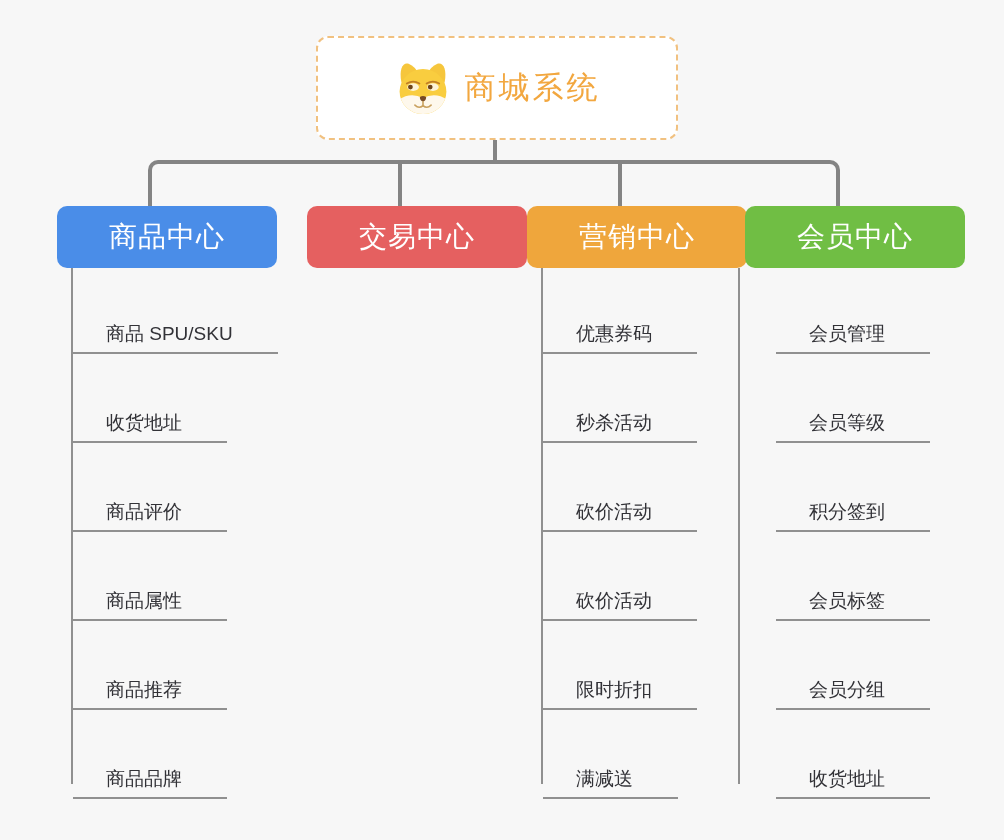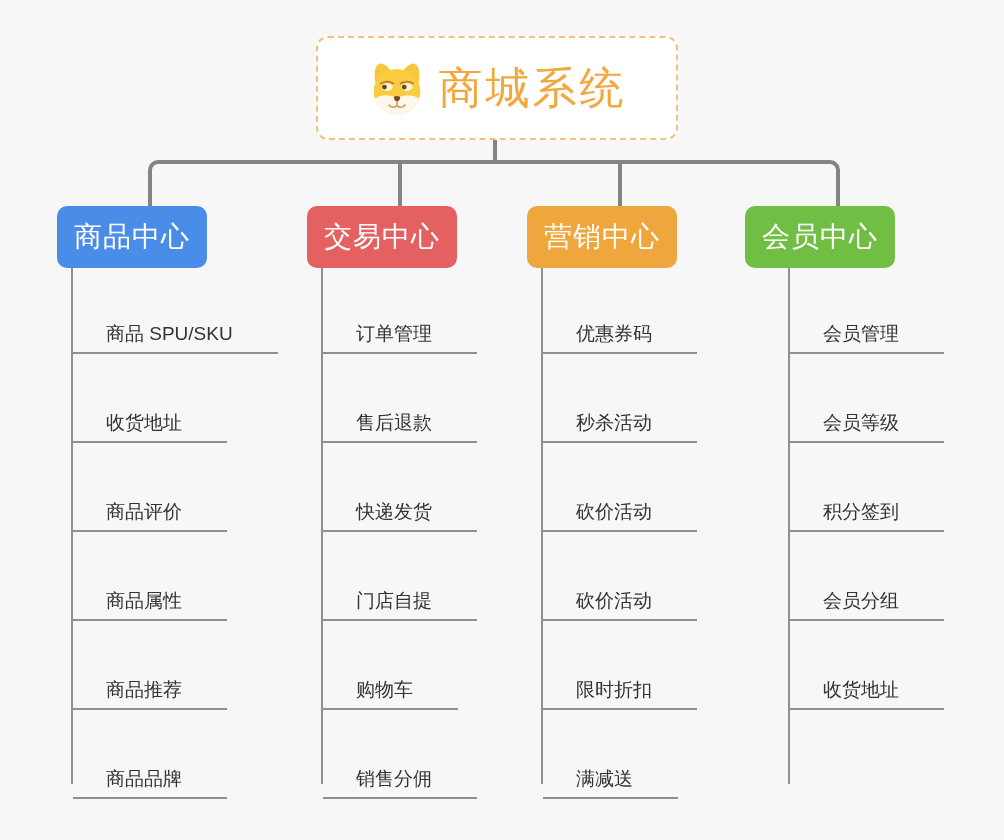--- a/index.html
+++ b/index.html
@@ -20,21 +20,21 @@
     left:316px;top:36px;
     width:362px;height:104px;
     box-sizing:border-box;
     background:#ffffff;
     border:2px dashed #F1C180;
     border-radius:12px;
     display:flex;align-items:center;justify-content:center;
     gap:13px;
   }
   .root-title{
-    font-size:44px;
+    font-size:31px;
     letter-spacing:3px;
     color:#F2A73F;
     white-space:nowrap;
   }
   .dog-icon{display:block;}
 
   
   .conn{position:absolute;background:#848484;}
   .conn-stub{left:493px;top:140px;width:4px;height:23px;}
   .conn-hbar{
@@ -49,21 +49,21 @@
     background:transparent;
   }
   .conn-vdrop{top:163px;width:4px;height:43px;}
   .conn-vdrop.v1{left:398px;}
   .conn-vdrop.v2{left:618px;}
 
   
   .branch-box{
     position:absolute;
     top:206px;
-    width:150px;height:62px;
+    width:220px;height:62px;
     border-radius:10px;
     display:flex;align-items:center;justify-content:center;
     color:#ffffff;
     font-size:28px;
     letter-spacing:1px;
     cursor:default;
   }
   .branch-box.b0{left:57px;}
   .branch-box.b1{left:307px;}
   .branch-box.b2{left:527px;}
@@ -74,21 +74,21 @@
     position:absolute;
     top:268px;
     margin:0;padding:0;
     list-style:none;
     height:516px;
     border-left:2px solid #909090;
   }
   .column.c0{left:71px;}
   .column.c1{left:321px;}
   .column.c2{left:541px;}
-  .column.c3{left:788px;}
+  .column.c3{left:738px;padding-left:36px;}
   .column li{
     box-sizing:border-box;
     height:89px;
     width:fit-content;
     min-width:130px;
     padding:0 45px 5px 33px;
     border-bottom:2px solid #909090;
     display:flex;
     align-items:flex-end;
     font-size:19px;
@@ -138,39 +138,32 @@
 
   <ul class="column c0">
     <li>商品 SPU/SKU</li>
     <li>收货地址</li>
     <li>商品评价</li>
     <li>商品属性</li>
     <li>商品推荐</li>
     <li>商品品牌</li>
   </ul>
 
-  <ul class="column c1">
-    <li>订单管理</li>
-    <li>售后退款</li>
-    <li>快递发货</li>
-    <li>门店自提</li>
-    <li>购物车</li>
-    <li>销售分佣</li>
-  </ul>
 
   <ul class="column c2">
     <li>优惠券码</li>
     <li>秒杀活动</li>
     <li>砍价活动</li>
     <li>砍价活动</li>
     <li>限时折扣</li>
     <li>满减送</li>
   </ul>
 
   <ul class="column c3">
     <li>会员管理</li>
     <li>会员等级</li>
     <li>积分签到</li>
+    <li>会员标签</li>
     <li>会员分组</li>
     <li>收货地址</li>
   </ul>
 
 </div>
 
 </body></html>

